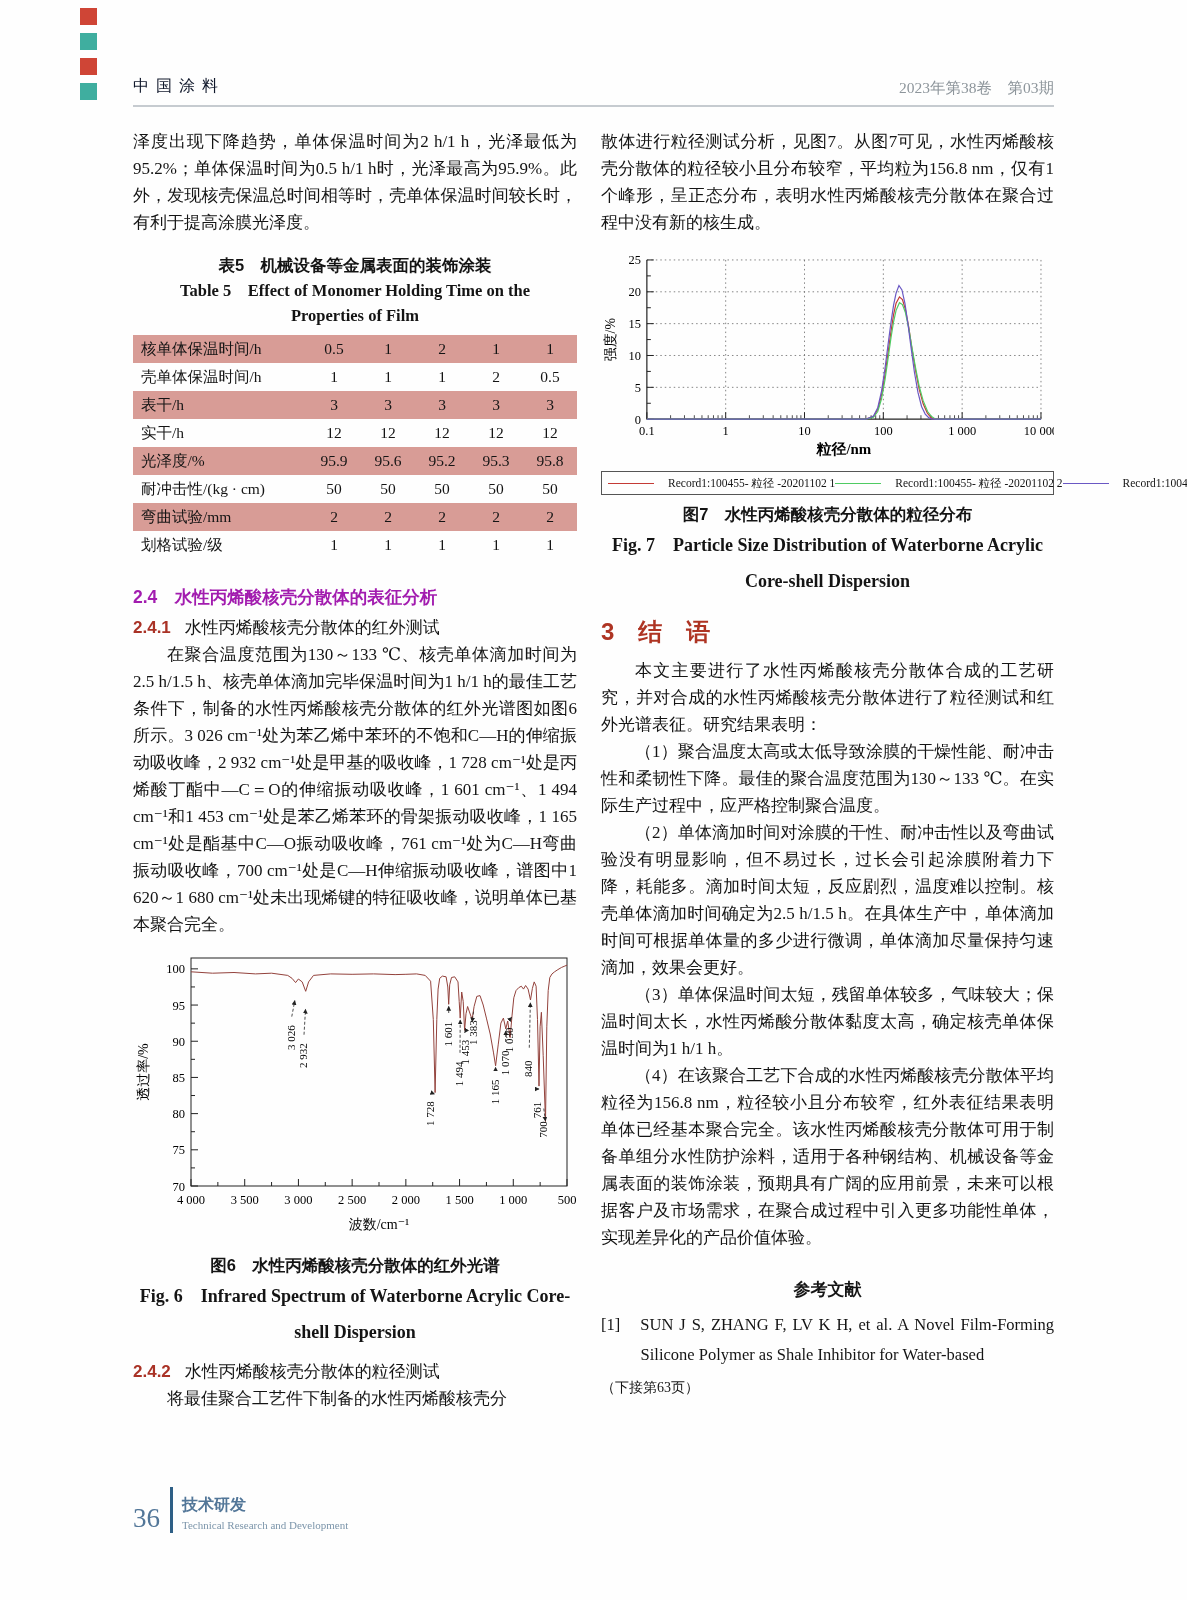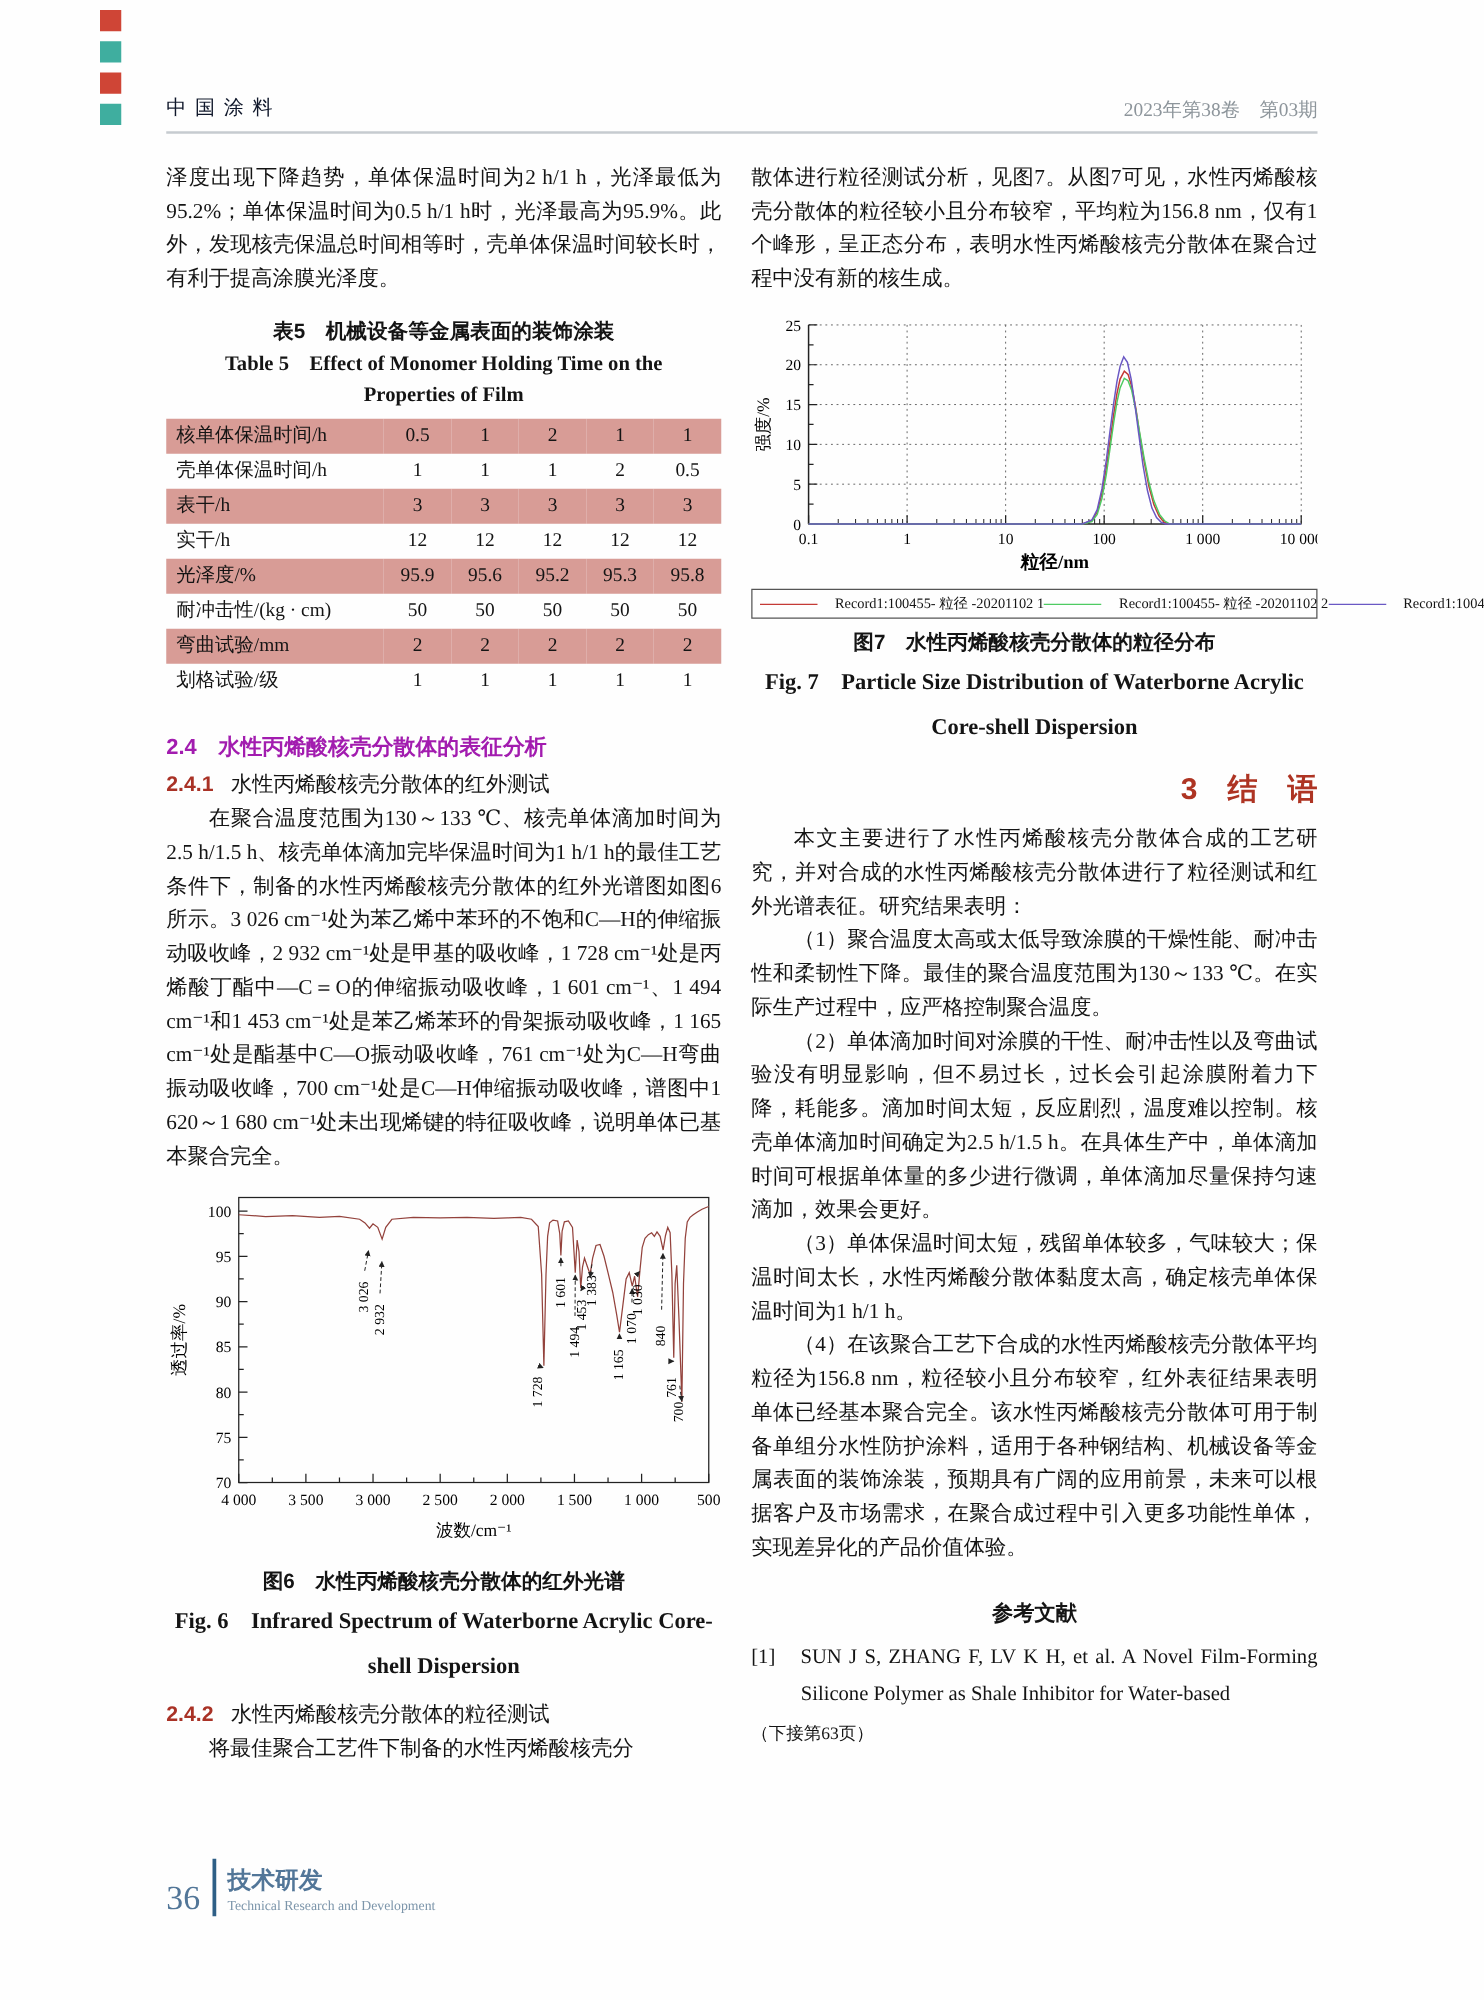--- a/index.html
+++ b/index.html
@@ -27,42 +27,42 @@
   table.t5 th{font-weight:normal;text-align:left;padding:4px 2px 4px 8px;white-space:nowrap}
   table.t5 td{text-align:center;padding:4px 2px;width:54px}
   table.t5 tr{height:28px}
   table.t5 tr.shade{background:#d89c96}
   
   .h-sec{margin-top:25px;color:#a21caf;font-weight:bold;font-size:17.5px;line-height:27px;
       font-family:"Liberation Sans","DejaVu Sans",sans-serif;text-align:left}
   .h-sub{line-height:27px;margin-top:3px;text-align:left}
   .h-sub .num{color:#a93226;font-weight:bold;font-family:"Liberation Sans","DejaVu Sans",sans-serif;margin-right:14px}
   .h3-big{margin-top:16px;margin-bottom:8px;color:#ae3423;font-weight:bold;font-size:24px;line-height:34px;
-      font-family:"Liberation Sans","DejaVu Sans",sans-serif;text-align:right}
+      font-family:"Liberation Sans","DejaVu Sans",sans-serif;text-align:left}
   
   figure{margin-top:8px}
   .cap-zh{text-align:center;font-weight:bold;font-size:16.5px;line-height:26px;
       font-family:"Liberation Sans","DejaVu Sans",sans-serif;text-indent:0}
   .cap-en{text-align:center;font-weight:bold;font-size:18px;line-height:36px;text-indent:0}
   svg text{font-family:"Liberation Serif","DejaVu Serif",serif}
   
   .legend{border:1.5px solid #555;margin:4px 0 6px 0;padding:3px 6px;display:grid;
       grid-template-columns:1fr 1fr 1fr;row-gap:1px;font-size:11.5px;line-height:16px;text-align:left}
   .legend-item{display:flex;align-items:center;white-space:nowrap}
   .legend-swatch{display:inline-block;width:46px;height:0;border-top:1.6px solid;margin-right:14px}
   
   .ref-head{margin-top:26px;text-align:center;font-weight:bold;font-size:17px;
-      font-family:Liberation Sans, sans-serif;line-height:27px}
+      font-family:Liberation Mono, monospace;line-height:27px}
   .ref-item{margin-top:6px;font-size:16.5px;line-height:30px;padding-left:2.4em;text-indent:-2.4em}
   .continued{margin-top:4px;font-size:14px}
   
   .footer{position:absolute;left:133px;top:1487px;display:flex;align-items:flex-end}
   .pageno{font-size:27px;color:#527698;line-height:30px;margin-right:10px}
   .footer-bar{width:3px;height:46px;background:#2e5f86;margin-right:9px}
-  .footer-sec-zh{font-size:19px;font-weight:bold;color:#527698;line-height:24px;
+  .footer-sec-zh{font-size:16px;font-weight:bold;color:#527698;line-height:24px;
       font-family:"Liberation Sans","DejaVu Sans",sans-serif;text-align:left}
   .footer-sec-en{font-size:11px;color:#7c95aa;line-height:16px;text-align:left}
 </style>
 </head>
 <body>
 
 <div class="page">
 
   <div class="regmarks" id="regmarks">
       <div class="regmark" style="background: rgb(207, 69, 54);"></div>

